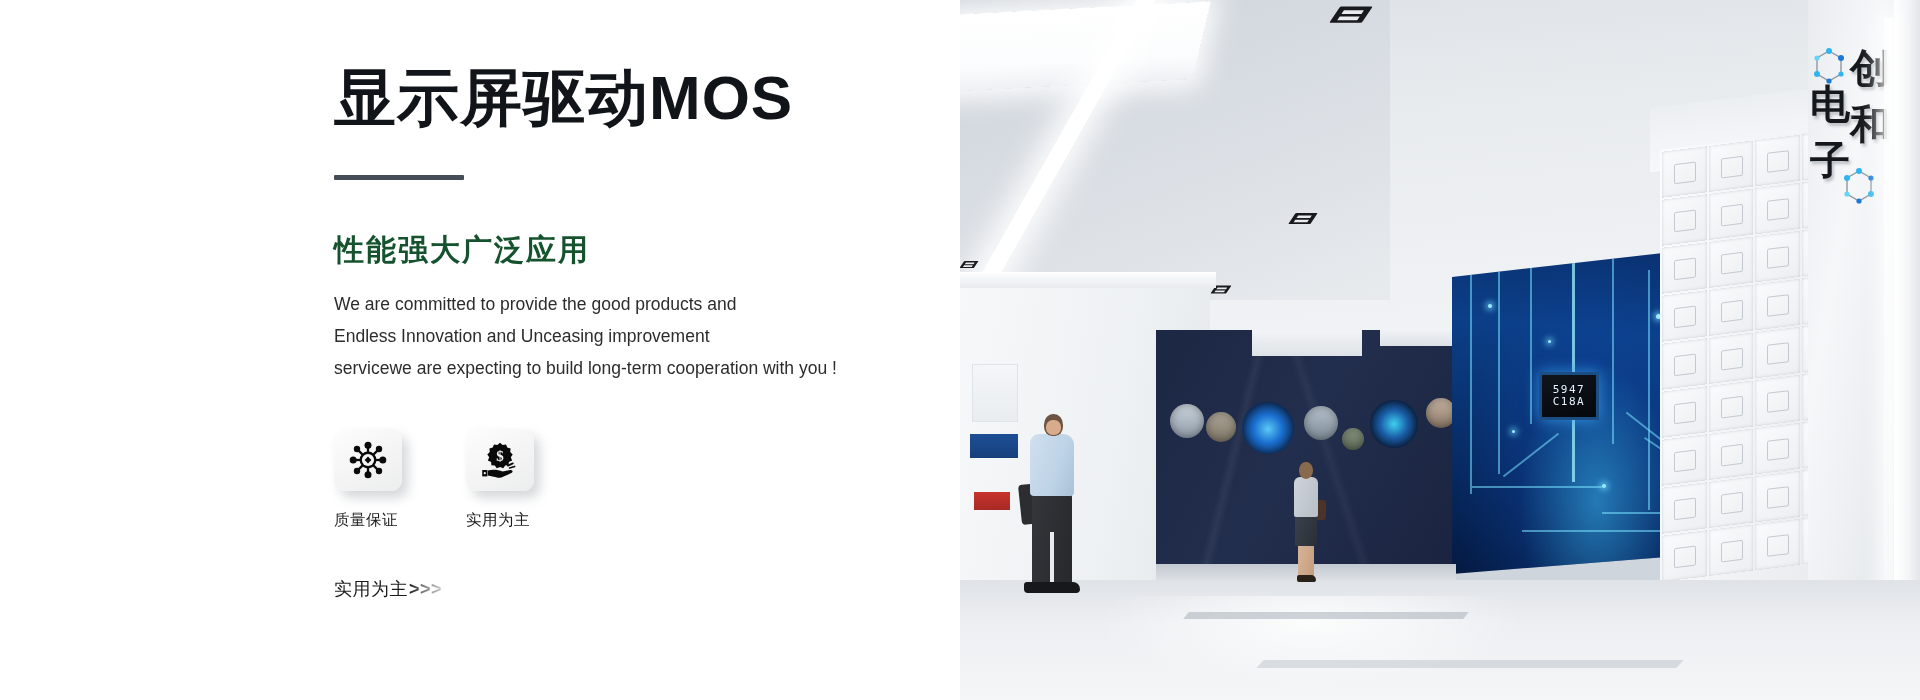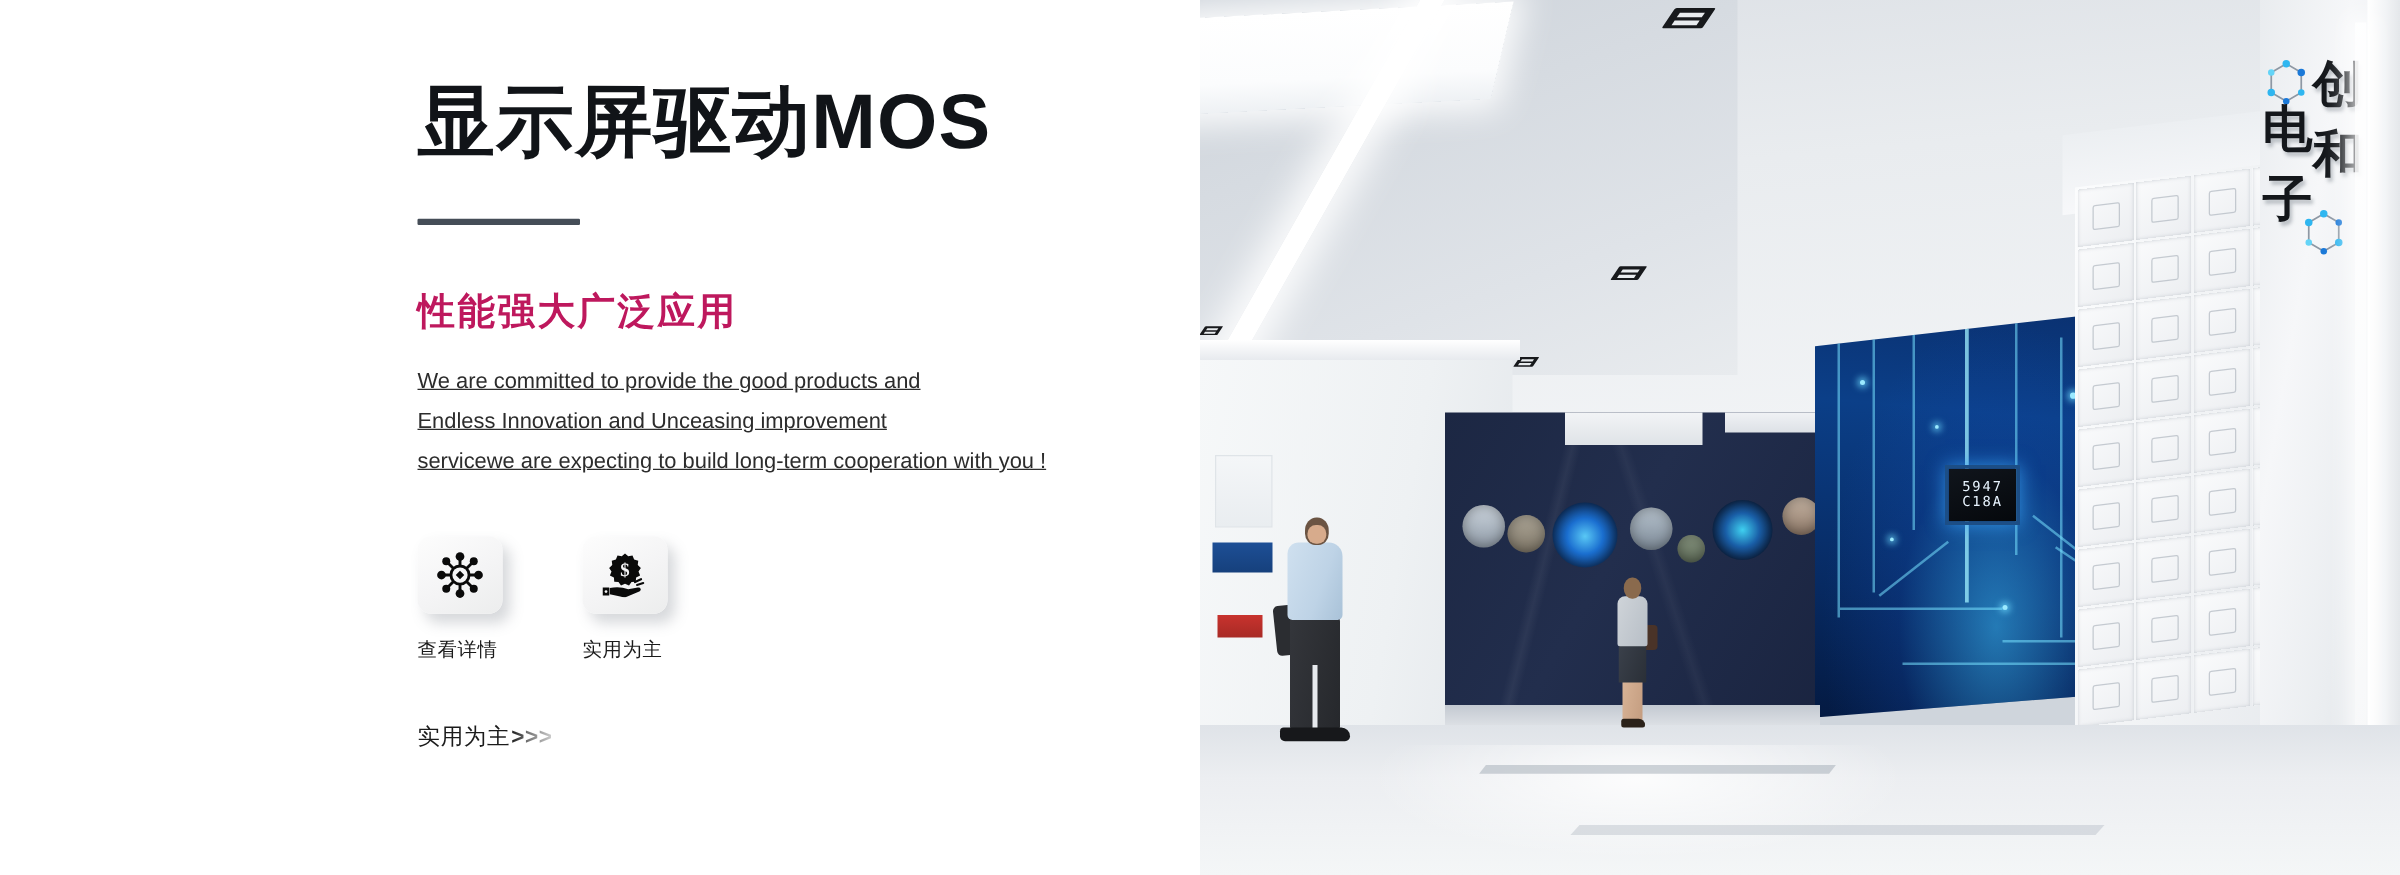--- a/index.html
+++ b/index.html
@@ -44,31 +44,31 @@
     margin-top: 42px;
     width: 130px; height: 5px;
     background: #454d57;
     border-radius: 1px;
   }
   .sub-title {
     margin-top: 50px;
     font-size: 30px;
     font-weight: 700;
     letter-spacing: 2px;
-    color: #be185d;
+    color: #14532d;
     line-height: 1.3;
   }
   .desc {
     margin-top: 20px;
     font-size: 17.5px;
     color: #2c2c2c;
     line-height: 1.82;
     font-weight: 400;
   }
-  .desc-line { display: block; white-space: nowrap; text-decoration: underline; }
+  .desc-line { display: block; white-space: nowrap; }
 
   
   .features {
     margin-top: 44px;
     display: flex;
     gap: 58px;
   }
   .feature { width: 74px; display: block; }
   .feature-tile {
     width: 68px; height: 62px;
@@ -256,21 +256,21 @@
     background: rgba(120,225,255,0.55);
   }
   .glow-dot {
     position: absolute;
     border-radius: 50%;
     background: #9beaff;
     box-shadow: 0 0 6px 2px rgba(110,220,255,0.85);
   }
   .chip {
     position: absolute;
-    left: 104px; top: 128px;
+    left: 87px; top: 128px;
     width: 60px; height: 48px;
     background: linear-gradient(160deg, #10151c 0%, #05080c 100%);
     border: 3px solid #1c4e86;
     box-shadow: 0 0 14px rgba(60,170,255,0.7);
     display: flex; flex-direction: column;
     align-items: center; justify-content: center;
   }
   .chip-line {
     color: #e8f4ff;
     font-family: "DejaVu Sans Mono", monospace;
@@ -481,21 +481,21 @@
                   <circle cx="30.0" cy="30.0" r="3.2"></circle>
                   <circle cx="30.0" cy="8.0" r="3.2"></circle>
                   <circle cx="8.0" cy="30.0" r="3.2"></circle>
                   <circle cx="19" cy="19" r="8.4"></circle>
                 </g>
                 <circle cx="19" cy="19" r="6.1" fill="#f5f5f6"></circle>
                 <path d="M19 15.6 22.4 19 19 22.4 15.6 19Z" fill="#0a0a0a"></path>
               </svg>
             </span>
           </div>
-          <div class="feature-label">查看详情</div>
+          <div class="feature-label">质量保证</div>
         </div>
 
         <div class="feature">
           <div class="feature-tile">
             <span>
               <svg width="38" height="36" viewBox="0 0 38 36" aria-hidden="true">
                 <g fill="#0a0a0a">
                   <path d="M19 0.8 21.6 3.0 25.0 2.4 26.3 5.6 29.6 6.6 29.2 10.0 31.7 12.4 29.8 15.2 31.1 18.4 27.9 19.9 27.6 23.3 24.2 23.5 22.2 26.3 19 24.9 15.8 26.3 13.8 23.5 10.4 23.3 10.1 19.9 6.9 18.4 8.2 15.2 6.3 12.4 8.8 10.0 8.4 6.6 11.7 5.6 13.0 2.4 16.4 3.0Z"></path>
                 </g>
                 <text x="19" y="19.2" text-anchor="middle" font-family="Liberation Serif, serif" font-size="15" font-weight="bold" fill="#f5f5f6">$</text>

